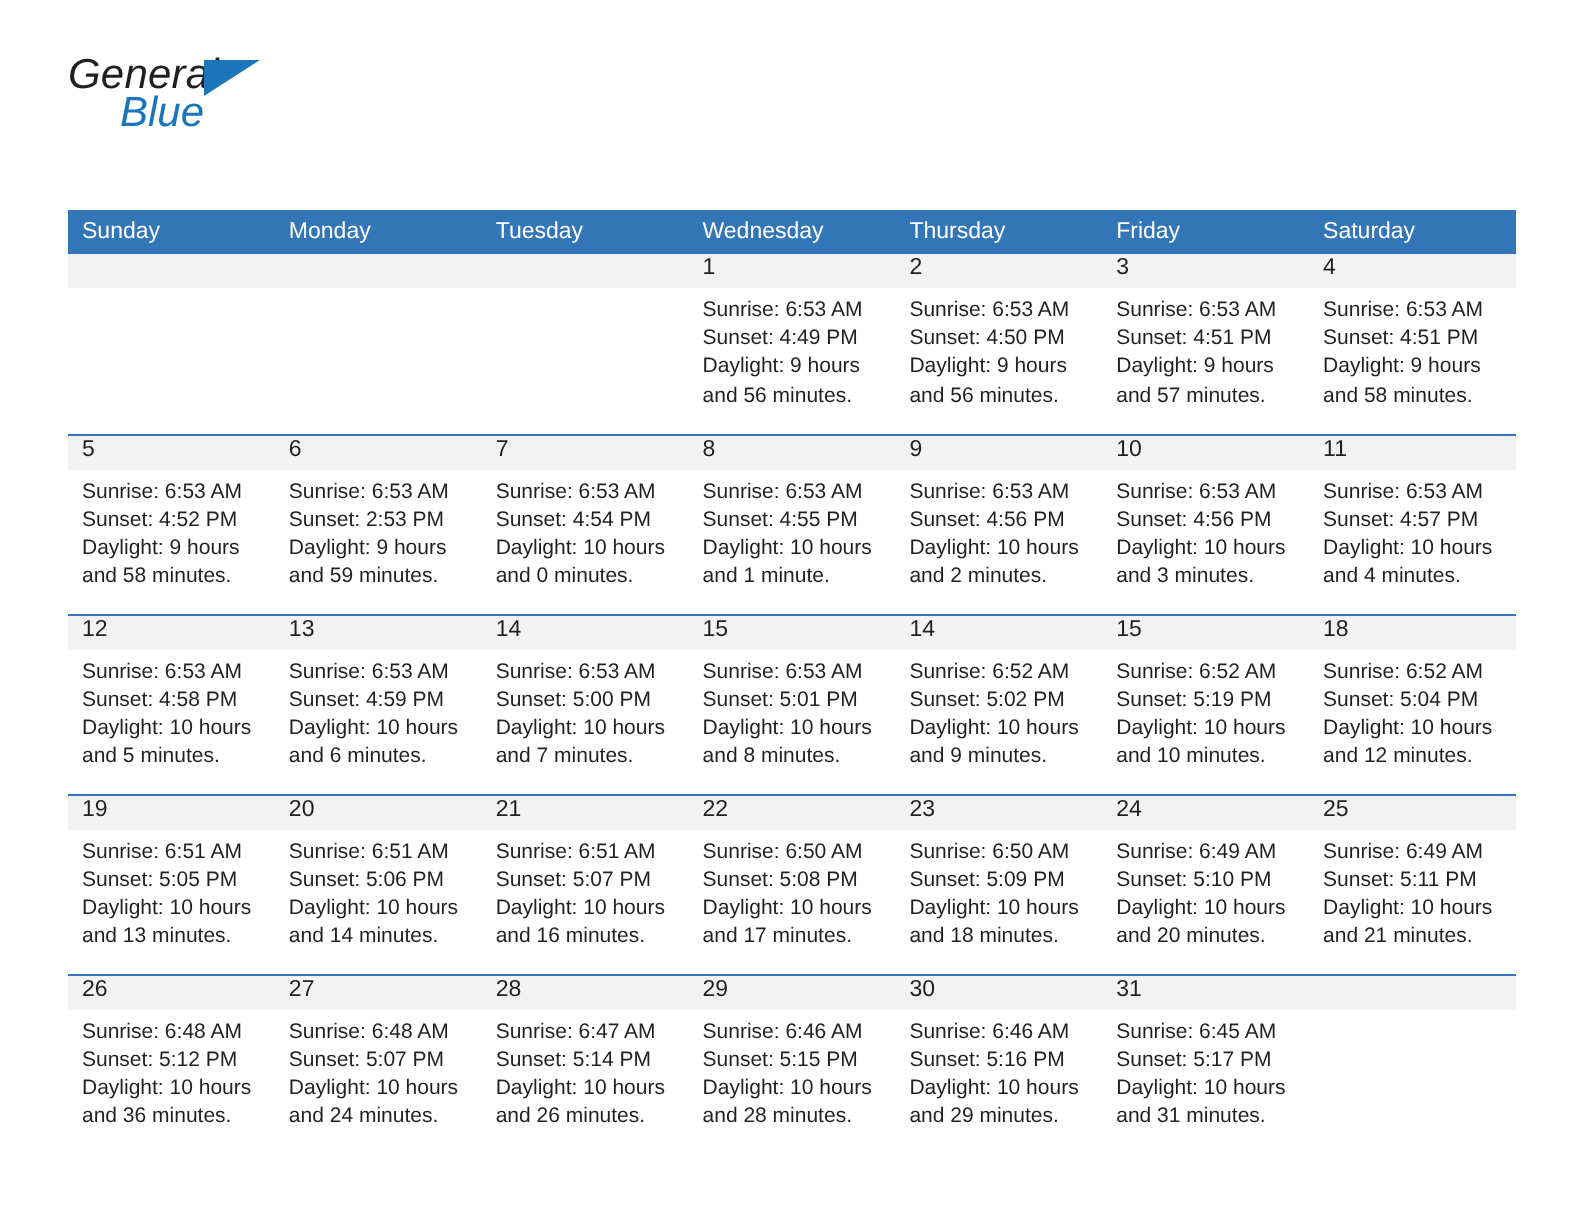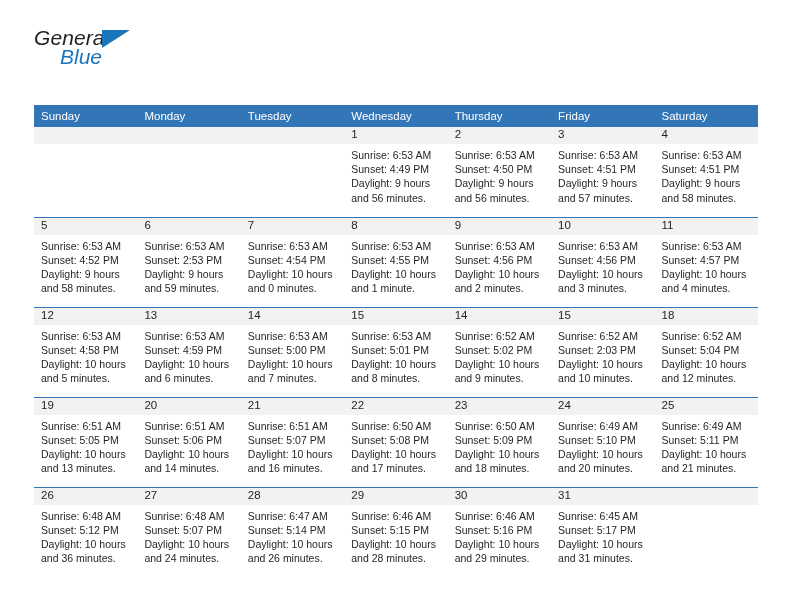--- a/index.html
+++ b/index.html
@@ -315,21 +315,21 @@
               <div>Sunrise: 6:52 AM</div>
               <div>Sunset: 5:02 PM</div>
               <div>Daylight: 10 hours</div>
               <div>and 9 minutes.</div>
             </div>
           </td>
           <td>
             <div class="daynum-bar">15</div>
             <div class="day-body">
               <div>Sunrise: 6:52 AM</div>
-              <div>Sunset: 2:03 PM</div>
+              <div>Sunset: 5:19 PM</div>
               <div>Daylight: 10 hours</div>
               <div>and 10 minutes.</div>
             </div>
           </td>
           <td>
             <div class="daynum-bar">18</div>
             <div class="day-body">
               <div>Sunrise: 6:52 AM</div>
               <div>Sunset: 5:04 PM</div>
               <div>Daylight: 10 hours</div>

